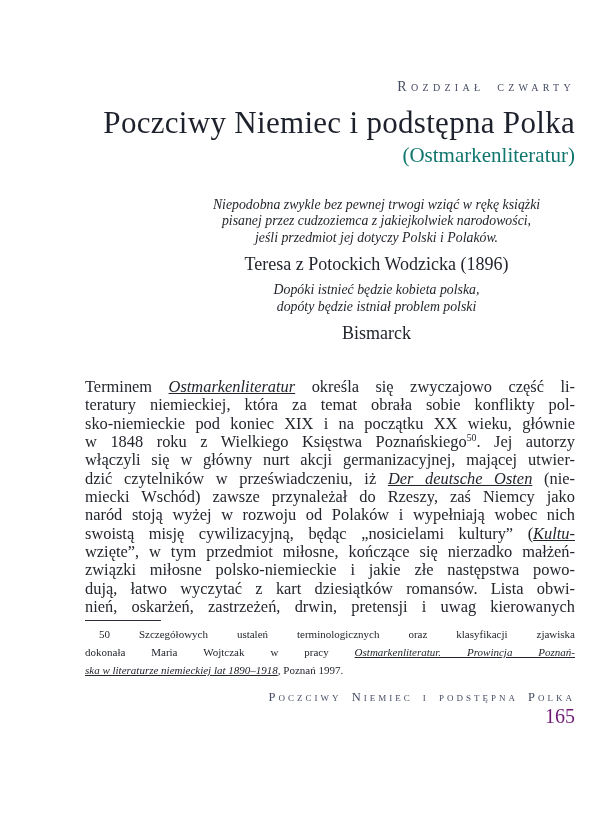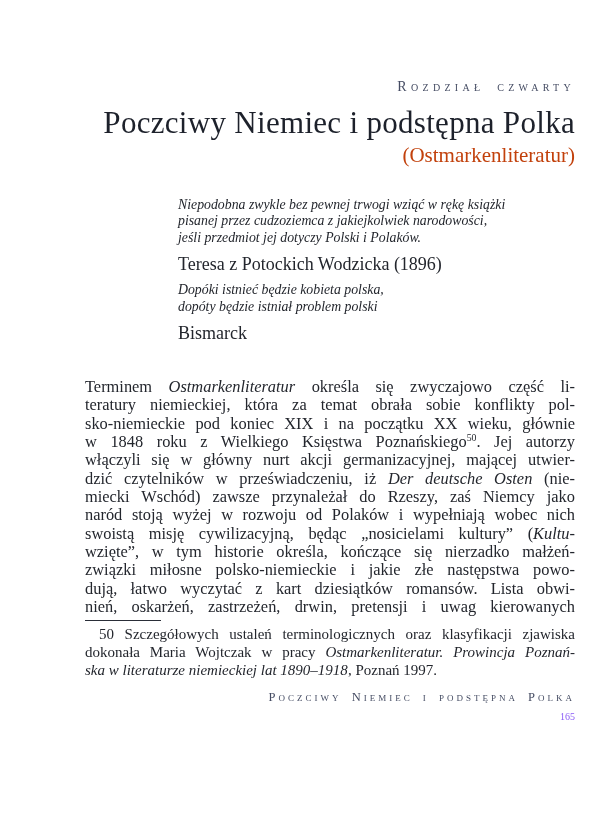--- a/index.html
+++ b/index.html
@@ -31,25 +31,26 @@
     font-weight: normal;
     line-height: 38px;
     color: #1d212b;
     letter-spacing: 0.3px;
   }
   .title-line2 {
     text-align: right;
     font-size: 21px;
     font-weight: normal;
     line-height: 26px;
-    color: #c2410c;
+    color: #0f766e;
   }
   .epigraph-block {
     margin-top: 29px;
     margin-left: 93px;
+    text-align: center;
   }
   .epigraph .tline {
     font-style: italic;
     font-size: 13.8px;
     line-height: 16.4px;
   }
   .attribution {
     font-size: 18px;
     line-height: 17px;
     margin-top: 10px;
@@ -60,36 +61,36 @@
     margin-top: 36px;
     width: 490px;
     font-size: 16.4px;
   }
   .body-text .tline {
     line-height: 18.35px;
     text-align: justify;
     text-align-last: justify;
     white-space: nowrap;
   }
-  .it { font-style: italic; }
+  .it { font-style: italic; text-decoration: underline; }
   sup {
     font-size: 0.6em;
     vertical-align: super;
     line-height: 0;
   }
   .footnote-rule {
     margin-top: 3px;
     width: 76px;
     border: none;
     border-top: 1.4px solid #2a2e38;
   }
   .footnote {
     margin-top: 4px;
     width: 490px;
-    font-size: 15px;
+    font-size: 11px;
   }
   .footnote .tline {
     line-height: 18.2px;
     text-align: justify;
     text-align-last: justify;
     white-space: nowrap;
   }
   .footnote .tline:first-child { text-indent: 14px; }
   .footnote .tline:last-child { text-align-last: left; }
   .running-footer {
@@ -98,22 +99,22 @@
     font-variant: small-caps;
     font-size: 12.5px;
     letter-spacing: 3px;
     word-spacing: 4px;
     color: #454c63;
     line-height: 15px;
   }
   .page-number {
     margin-top: 3px;
     text-align: right;
-    font-size: 10px;
-    color: #8b5cf6;
+    font-size: 20px;
+    color: #701a75;
     line-height: 17px;
   }
 </style>
 </head>
 <body>
 
 <div class="page">
 
   <div class="chapter-label">Rozdział czwarty</div>
 
@@ -137,21 +138,21 @@
   <div class="body-text">
       <div class="tline"><span>Terminem </span><span class="it">Ostmarkenliteratur</span><span> określa się zwyczajowo część li-</span></div>
       <div class="tline"><span>teratury niemieckiej, która za temat obrała sobie konflikty pol-</span></div>
       <div class="tline"><span>sko-niemieckie pod koniec XIX i na początku XX wieku, głównie</span></div>
       <div class="tline"><span>w 1848 roku z Wielkiego Księstwa Poznańskiego</span><sup>50</sup><span>. Jej autorzy</span></div>
       <div class="tline"><span>włączyli się w główny nurt akcji germanizacyjnej, mającej utwier-</span></div>
       <div class="tline"><span>dzić czytelników w przeświadczeniu, iż </span><span class="it">Der deutsche Osten</span><span> (nie-</span></div>
       <div class="tline"><span>miecki Wschód) zawsze przynależał do Rzeszy, zaś Niemcy jako</span></div>
       <div class="tline"><span>naród stoją wyżej w rozwoju od Polaków i wypełniają wobec nich</span></div>
       <div class="tline"><span>swoistą misję cywilizacyjną, będąc „nosicielami kultury” (</span><span class="it">Kultu-</span></div>
-      <div class="tline"><span>wzięte”, w tym historie określa, kończące się nierzadko małżeń-</span></div>
+      <div class="tline"><span>wzięte”, w tym przedmiot miłosne, kończące się nierzadko małżeń-</span></div>
       <div class="tline"><span>związki miłosne polsko-niemieckie i jakie złe następstwa powo-</span></div>
       <div class="tline"><span>dują, łatwo wyczytać z kart dziesiątków romansów. Lista obwi-</span></div>
       <div class="tline"><span>nień, oskarżeń, zastrzeżeń, drwin, pretensji i uwag kierowanych</span></div>
     </div>
 
   <hr class="footnote-rule">
 
   <div class="footnote">
       <div class="tline"><span>50 Szczegółowych ustaleń terminologicznych oraz klasyfikacji zjawiska</span></div>
       <div class="tline"><span>dokonała Maria Wojtczak w pracy </span><span class="it">Ostmarkenliteratur. Prowincja Poznań-</span></div>

